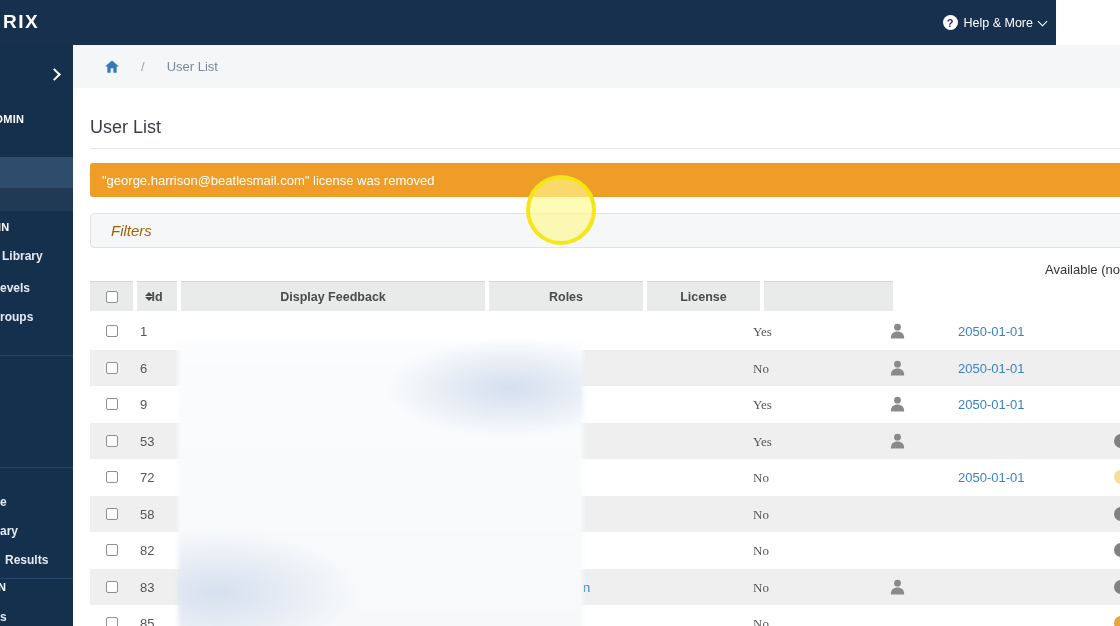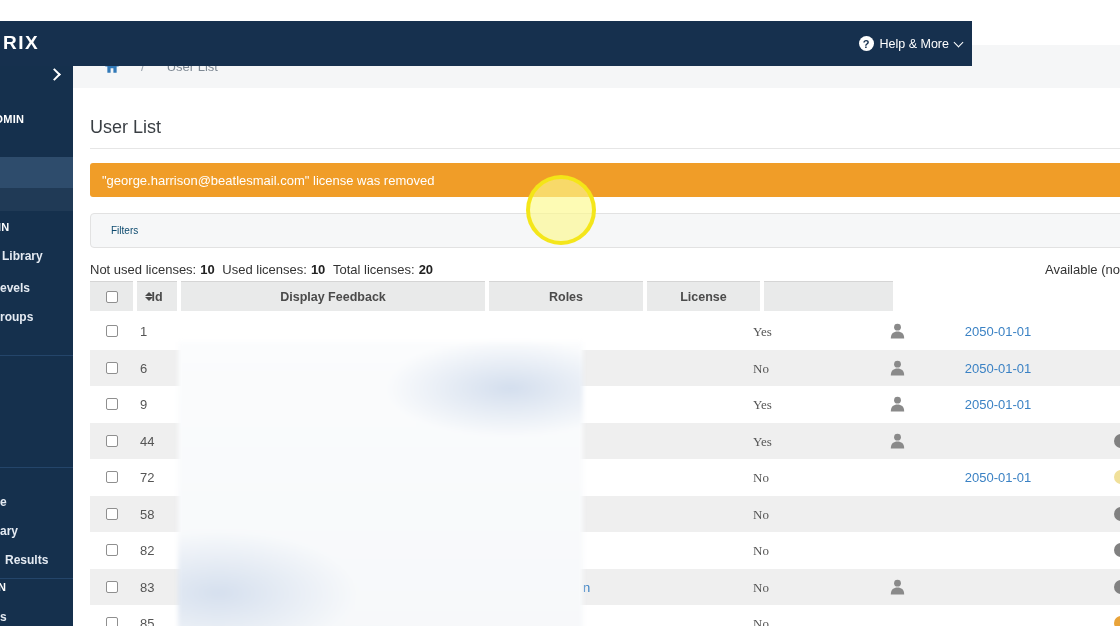--- a/index.html
+++ b/index.html
@@ -1,20 +1,20 @@
 <!DOCTYPE html>
 <html><head>
 <meta charset="utf-8">
 <style>
   * { margin:0; padding:0; box-sizing:border-box; }
   html,body { width:1120px; height:626px; overflow:hidden; }
   body { position:relative; font-family:"Liberation Sans", sans-serif; background:#fff; }
 
   
-  .topbar { position:absolute; left:0; top:0; width:972px; height:45px; background:#16304e; z-index:20;margin-top:21px; }
+  .topbar { position:absolute; left:0; top:0; width:1056px; height:45px; background:#16304e; z-index:20; }
   .logo { position:absolute; left:3px; top:11px; color:#fff; font-size:19px; font-weight:800; letter-spacing:1.5px; }
   .help { position:absolute; right:10px; top:0; height:45px; display:flex; align-items:center; gap:6px; color:#fff; font-size:12.5px; cursor:pointer; }
   .q-icon { width:15px; height:15px; border-radius:50%; background:#fff; color:#16304e; font-size:11px; font-weight:bold; display:inline-flex; align-items:center; justify-content:center; }
   .caret-down { width:7px; height:7px; border-right:1.5px solid #fff; border-bottom:1.5px solid #fff; transform:rotate(45deg); margin-top:-3px; }
 
   
   .sidebar { position:absolute; left:0; top:45px; width:73px; height:581px; background:#15304d; z-index:15; }
   .sb-chevron { position:absolute; left:50px; top:25px; width:9px; height:9px; border-right:2px solid #fff; border-top:2px solid #fff; transform:rotate(45deg); cursor:pointer; }
   .sb-selected { position:absolute; left:0; top:112px; width:73px; height:31px; background:#2e4c6c; cursor:pointer; }
   .sb-hoverband { position:absolute; left:0; top:143px; width:73px; height:23px; background:rgba(255,255,255,0.05); }
@@ -28,21 +28,21 @@
   .bc-sep { color:#9aa3ad; font-size:13px; }
   .bc-page { color:#7d8893; font-size:13px; }
 
   .content { position:relative; padding-left:17px; }
   .page-title { margin-top:29px; font-size:18px; font-weight:400; color:#3a3f44; line-height:21px; }
   .title-rule { margin-top:10px; width:1200px; height:1px; background:#e6e6e6; }
 
   .banner { margin-top:14px; width:1200px; height:34px; background:#f09d28; border-radius:3px; display:flex; align-items:center; padding-left:12px; color:#fff; font-size:13px; }
 
   .filters-panel { margin-top:16px; width:1200px; height:35px; background:#f6f7f8; border:1px solid #e2e2e2; border-radius:4px; display:flex; align-items:center; padding-left:20px; }
-  .filters-link { color:#0c4a6e; font-size:10px; cursor:pointer; }
+  .filters-link { color:#a16207; font-size:15px; cursor:pointer;font-style:italic; }
 
   .summary-row { position:relative; margin-top:14px; width:1200px; height:17px; font-size:13px; color:#333; }
   .summary-left b { color:#222; }
   .summary-left span { margin-right:4px; }
   .available-frag { position:absolute; left:955px; top:0; white-space:nowrap; color:#333; }
 
   
   .table-header { margin-top:2px; width:1200px; height:30px; display:flex; gap:4px; }
   .hcell { position:relative; background:#e9eaea; border-top:1px solid #d5d5d5; display:flex; align-items:center; justify-content:center; font-size:12.5px; font-weight:bold; color:#4b4b4b; cursor:pointer; }
   .hcell:nth-child(1){ width:43px; }
@@ -61,21 +61,21 @@
   .hcell:nth-child(2) .sort { left:8px; }
 
   .table-body { margin-top:2px; width:1200px; }
   .row { position:relative; width:1200px; height:36.5px; background:#fff; }
   .row.alt { background:#efefef; }
   .cbx { position:absolute; left:16px; top:12px; width:12px; height:12px; border:1px solid #8f8f8f; border-radius:2px; background:#fff; cursor:pointer; }
   .table-header .cbx { position:absolute; left:16px; top:9px; }
   .rid { position:absolute; left:50px; top:11px; font-size:13px; color:#555; }
   .feedback { position:absolute; left:663px; top:11px; font-size:13px; color:#555;font-family:Liberation Serif, serif; }
   .roles-ic { position:absolute; left:800px; top:10px; }
-  .lic { position:absolute; left:868px; top:11px; width:80px; text-align:center; font-size:13px; color:#3b82c4; text-decoration:none; cursor:pointer; }
+  .lic { position:absolute; left:868px; top:11px; width:80px; font-size:13px; color:#3b82c4; text-decoration:none; cursor:pointer; }
   .tail { position:absolute; left:493px; top:11px; font-size:13px; color:#3b82c4; }
   .dot { position:absolute; left:1024px; top:11px; width:14px; height:14px; border-radius:50%; cursor:pointer; }
   .dot-gray   { background:#818181; }
   .dot-yellow { background:#f0e09a; }
   .dot-orange { background:#e9a43b; }
 
   
   .blur-overlay { position:absolute; left:105px; top:225px; width:405px; height:330px; z-index:5;
     background:
       radial-gradient(180px 70px at 82% 14%, rgba(186,203,228,0.60), rgba(186,203,228,0) 70%),
@@ -138,25 +138,20 @@
 
     <div class="banner">
       <span>"george.harrison@beatlesmail.com" license was removed</span>
     </div>
 
     <div class="filters-panel">
       <span class="filters-link">Filters</span>
     </div>
 
     <div class="summary-row">
-      <span class="summary-left">
-        <span>Not used licenses:</span><b>10</b>
-        <span style="margin-left:4px">Used licenses:</span><b>10</b>
-        <span style="margin-left:4px">Total licenses:</span><b>20</b>
-      </span>
       <span class="available-frag">Available (not u</span>
     </div>
 
     <div class="table-header" id="table-header">
         <div class="hcell">
           <span class="cbx"></span>
         </div>
         <div class="hcell">
           <span class="sort"></span>
           <span>Id</span>
@@ -200,21 +195,21 @@
           <span class="rid">9</span>
           <span class="feedback">Yes</span>
           <span class="roles-ic"><svg width="15" height="16" viewBox="0 0 15 16">
               <circle cx="7.5" cy="4.2" r="3.4" fill="#8a8a8a"></circle>
               <path d="M0.8 15.5 C0.8 10.6 3.8 8.6 7.5 8.6 C11.2 8.6 14.2 10.6 14.2 15.5 Z" fill="#8a8a8a"></path>
             </svg></span>
           <a class="lic">2050-01-01</a>
         </div>
         <div class="row alt">
           <span class="cbx"></span>
-          <span class="rid">44</span>
+          <span class="rid">53</span>
           <span class="feedback">Yes</span>
           <span class="roles-ic"><svg width="15" height="16" viewBox="0 0 15 16">
               <circle cx="7.5" cy="4.2" r="3.4" fill="#8a8a8a"></circle>
               <path d="M0.8 15.5 C0.8 10.6 3.8 8.6 7.5 8.6 C11.2 8.6 14.2 10.6 14.2 15.5 Z" fill="#8a8a8a"></path>
             </svg></span>
           <span class="dot dot-gray"></span>
         </div>
         <div class="row">
           <span class="cbx"></span>
           <span class="rid">72</span>

